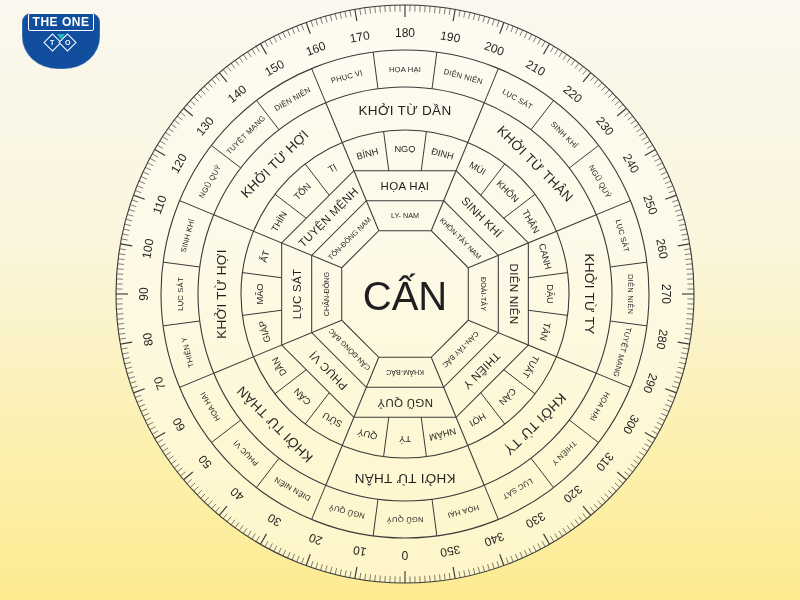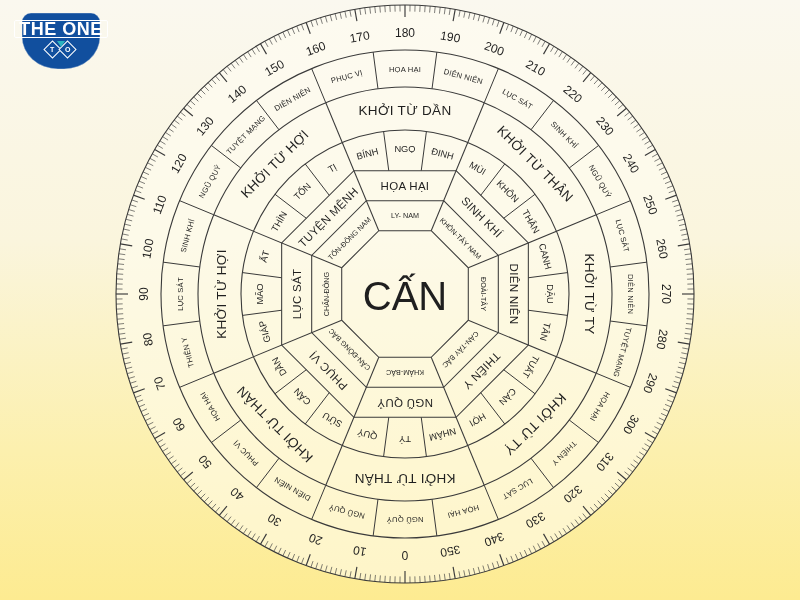--- a/index.html
+++ b/index.html
@@ -12,22 +12,22 @@
   }
   
   .logo{
     position:absolute;left:22px;top:13px;width:78px;height:56px;
     background:#114f9e;
     border-radius:9px 9px 46% 46% / 9px 9px 58% 58%;
     display:flex;flex-direction:column;align-items:center;justify-content:flex-start;
     box-shadow:0 0 0 0.5px rgba(255,255,255,.35) inset;
   }
   .logo-title{
-    margin-top:7px;
-    color:#fff;font-weight:bold;font-size:18px;letter-spacing:.5px;
+    margin-top:0;
+    color:#fff;font-weight:bold;font-size:12px;letter-spacing:.5px;
     border:1.6px solid #fff;border-radius:2px;padding:0 4px;line-height:16px;
     white-space:nowrap;
   }
   .logo-marks{position:relative;margin-top:4px;width:34px;height:16px;}
   .diamond{
     position:absolute;top:1px;width:11px;height:11px;
     border:1.3px solid #fff;transform:rotate(45deg);
     display:flex;align-items:center;justify-content:center;
     background:#114f9e;
   }

